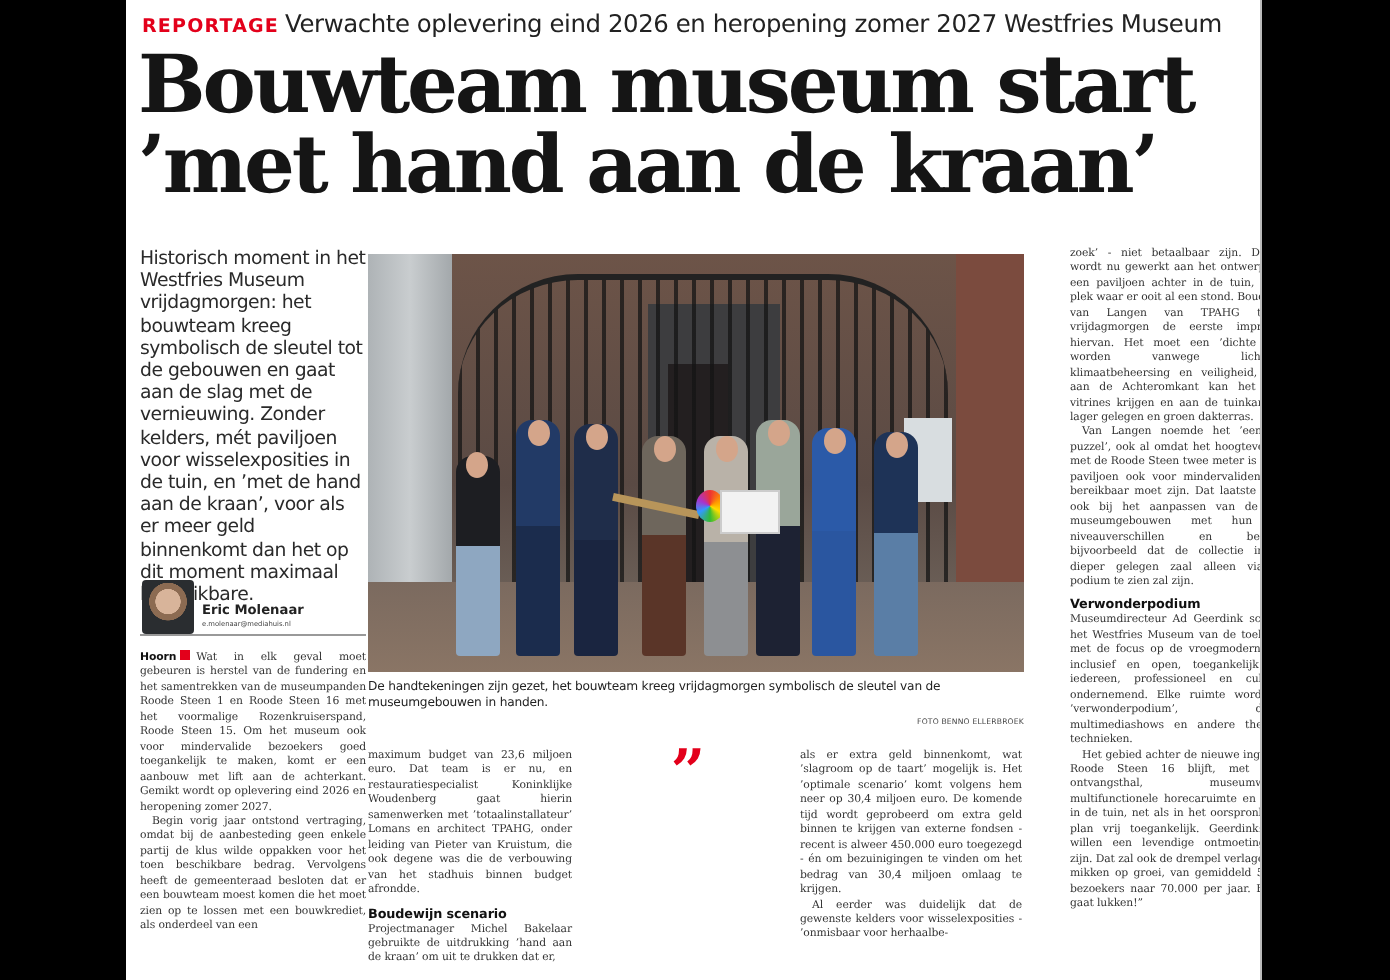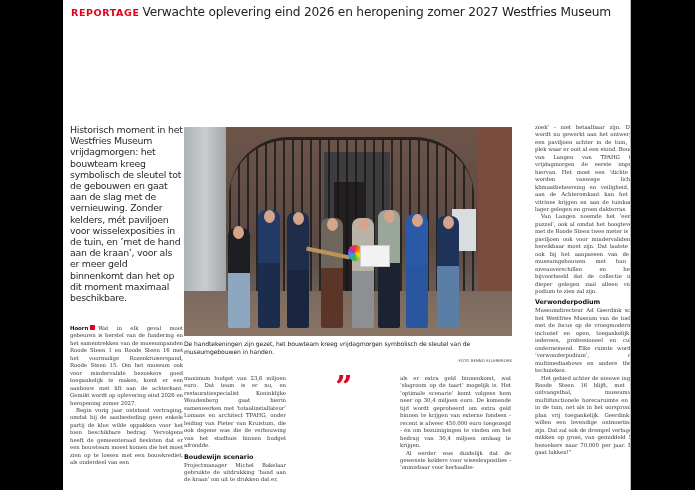--- a/index.html
+++ b/index.html
@@ -82,23 +82,32 @@
 </style>
 </head>
 <body>
 
 <div class="page">
 
   <div class="kicker">
     <span class="label">REPORTAGE</span><span>Verwachte oplevering eind 2026 en heropening zomer 2027 Westfries Museum</span>
   </div>
 
+  <div class="headline">
+    <div>Bouwteam museum start</div>
+    <div>’met hand aan de kraan’</div>
+  </div>
 
   <div class="lead">Historisch moment in het Westfries Museum vrijdagmorgen: het bouwteam kreeg symbolisch de sleutel tot de gebouwen en gaat aan de slag met de vernieuwing. Zonder kelders, mét paviljoen voor wisselexposities in de tuin, en ’met de hand aan de kraan’, voor als er meer geld binnenkomt dan het op dit moment maximaal beschikbare.</div>
 
+  <div class="byline">
+    <div class="avatar"></div>
+    <div class="name">Eric Molenaar</div>
+    <div class="email">e.molenaar@mediahuis.nl</div>
+  </div>
 
   <div class="body-col col1">
     <p><span class="dateline">Hoorn</span><span class="bullet"></span><span>Wat in elk geval moet gebeuren is herstel van de fundering en het samentrekken van de museumpanden Roode Steen 1 en Roode Steen 16 met het voormalige Rozenkruiserspand, Roode Steen 15. Om het museum ook voor mindervalide bezoekers goed toegankelijk te maken, komt er een aanbouw met lift aan de achterkant. Gemikt wordt op oplevering eind 2026 en heropening zomer 2027.</span></p>
     <p class="indent">Begin vorig jaar ontstond vertraging, omdat bij de aanbesteding geen enkele partij de klus wilde oppakken voor het toen beschikbare bedrag. Vervolgens heeft de gemeenteraad besloten dat er een bouwteam moest komen die het moet zien op te lossen met een bouwkrediet, als onderdeel van een</p>
   </div>
 
   <div class="photo">
     <div class="pillar"></div>
     <div class="brickR"></div>
     <div class="door"></div>

